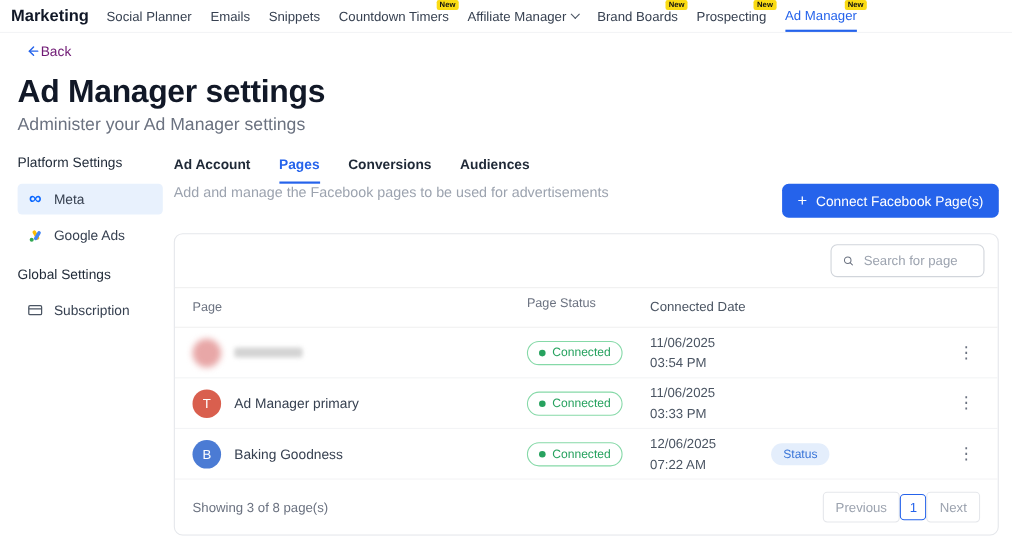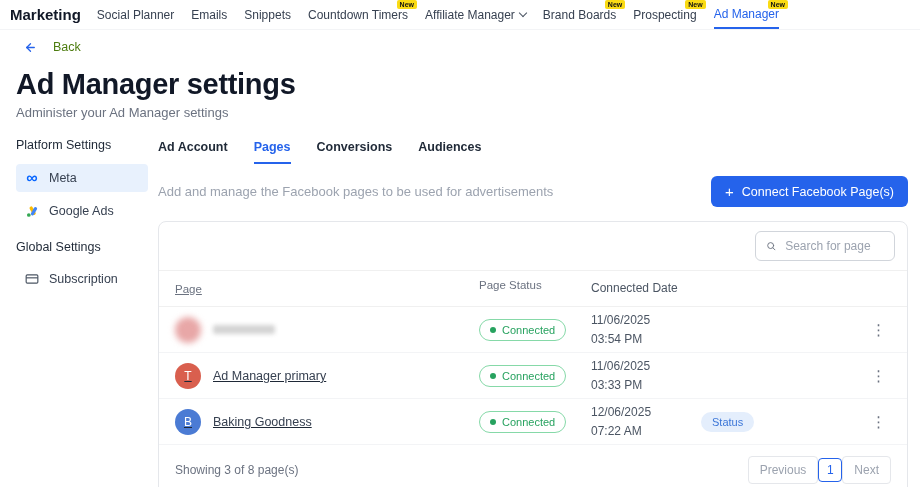--- a/index.html
+++ b/index.html
@@ -11,50 +11,50 @@
   
   .topnav { display:flex; align-items:stretch; height:30px; padding:0 0 0 10px; border-bottom:1px solid #f3f4f6; }
   .brand { font-size:15px; font-weight:700; color:#111827; margin-right:16px; align-self:center; }
   .nav-items { display:flex; align-items:stretch; gap:17px; }
   .nav-item { position:relative; display:flex; align-items:center; gap:5px; font-size:12px; color:#374151; cursor:pointer; white-space:nowrap; }
   .nav-item.active { color:#2563eb; border-bottom:2px solid #2563eb; font-weight:500; }
   .new-badge { position:absolute; top:0; right:-9px; background:#fadb14; color:#111; font-size:7px; font-weight:700; padding:1px 3px; border-radius:2px; line-height:1; }
   .chevron { width:6px; height:6px; border-right:1.5px solid #4b5563; border-bottom:1.5px solid #4b5563; transform:rotate(45deg); margin-top:-4px; }
   
   .page-head { padding:10px 16px 0; }
-  .back { display:inline-flex; align-items:flex-end; gap:16px; color:#4d7c0f; font-size:12.5px; margin-left:8px; cursor:pointer; }
+  .back { display:inline-flex; align-items:flex-start; gap:0; color:#701a75; font-size:12.5px; margin-left:8px; cursor:pointer; }
   .title { font-size:29px; font-weight:700; margin:10px 0 4px; color:#111827; letter-spacing:-0.3px; }
-  .subtitle { font-size:13px; color:#6b7280; }
+  .subtitle { font-size:16px; color:#6b7280; }
   
   .layout { display:flex; padding:16px 12px 0 16px; }
   .sidebar { width:142px; flex-shrink:0; }
   .side-heading { font-size:12.5px; color:#1f2937; margin:2px 0 12px; }
   .side-heading.second { margin-top:16px; }
   .side-item { display:flex; align-items:center; gap:9px; font-size:12.5px; color:#374151; padding:6px 8px; border-radius:4px; margin:0 10px 6px 0; cursor:pointer; }
   .side-item.active { background:#e8f1fd; }
   .side-icon { width:16px; display:flex; justify-content:center; align-items:center; }
   .meta-glyph { color:#0866ff; font-weight:700; font-size:16px; line-height:1; }
   
   .main { flex:1; min-width:0; }
   .tabs { display:flex; gap:26px; }
   .tab { font-size:12.5px; font-weight:700; color:#1f2937; padding:4px 0 8px; cursor:pointer; }
   .tab.active { color:#2563eb; border-bottom:2px solid #2563eb; }
-  .desc-row { display:flex; justify-content:space-between; align-items:center; margin-top:12px; }
+  .desc-row { display:flex; justify-content:space-between; align-items:flex-start; }
   .desc { font-size:13px; color:#9ca3af; }
   .btn-primary { display:inline-flex; align-items:center; gap:8px; background:#2563eb; color:#fff; border:none; border-radius:6px; padding:8px 14px; font-size:12.5px; cursor:pointer; font-family:inherit; }
   .plus { font-size:15px; line-height:1; }
   
   .card { border:1px solid #e5e7eb; border-radius:8px; margin-top:14px; background:#fff; }
   .search-row { display:flex; justify-content:flex-end; padding:9px 12px; border-bottom:1px solid #f0f0f0; }
   .search-box { display:flex; align-items:center; gap:7px; border:1px solid #d1d5db; border-radius:6px; padding:6px 10px; width:140px; }
   .search-box input { border:none; outline:none; font-size:12px; width:100%; font-family:inherit; color:#374151; background:transparent; }
   .search-box input::placeholder { color:#9ca3af; }
   .thead { display:flex; padding:8px 16px; border-bottom:1px solid #f0f0f0; color:#6b7280; font-size:11.5px; }
   .trow { display:flex; align-items:center; padding:0 16px; min-height:46px; border-bottom:1px solid #f3f4f6; }
-  .c-page { flex:1; display:flex; align-items:center; gap:12px; min-width:0;text-decoration:underline; }
+  .c-page { flex:1; display:flex; align-items:center; gap:12px; min-width:0; }
   .c-status { width:112px; }
   .c-date { width:110px; font-size:12px; color:#4b5563; line-height:1.6; }
   .c-badge { width:160px; }
   .c-menu { width:30px; text-align:right; }
   .avatar { width:26px; height:26px; border-radius:50%; color:#fff; display:inline-flex; align-items:center; justify-content:center; font-size:12px; flex-shrink:0; }
   .avatar.blurred { filter:blur(3px); }
   .redacted { width:62px; height:9px; background:#d4d4d4; border-radius:2px; filter:blur(2px); }
   .pname { font-size:12.5px; color:#374151; }
   .pill { display:inline-flex; align-items:center; gap:6px; border:1px solid #86d9a8; color:#27a25f; font-size:11px; padding:4px 10px; border-radius:999px; background:#fff; }
   .dot { width:6px; height:6px; border-radius:50%; background:#27a25f; }

